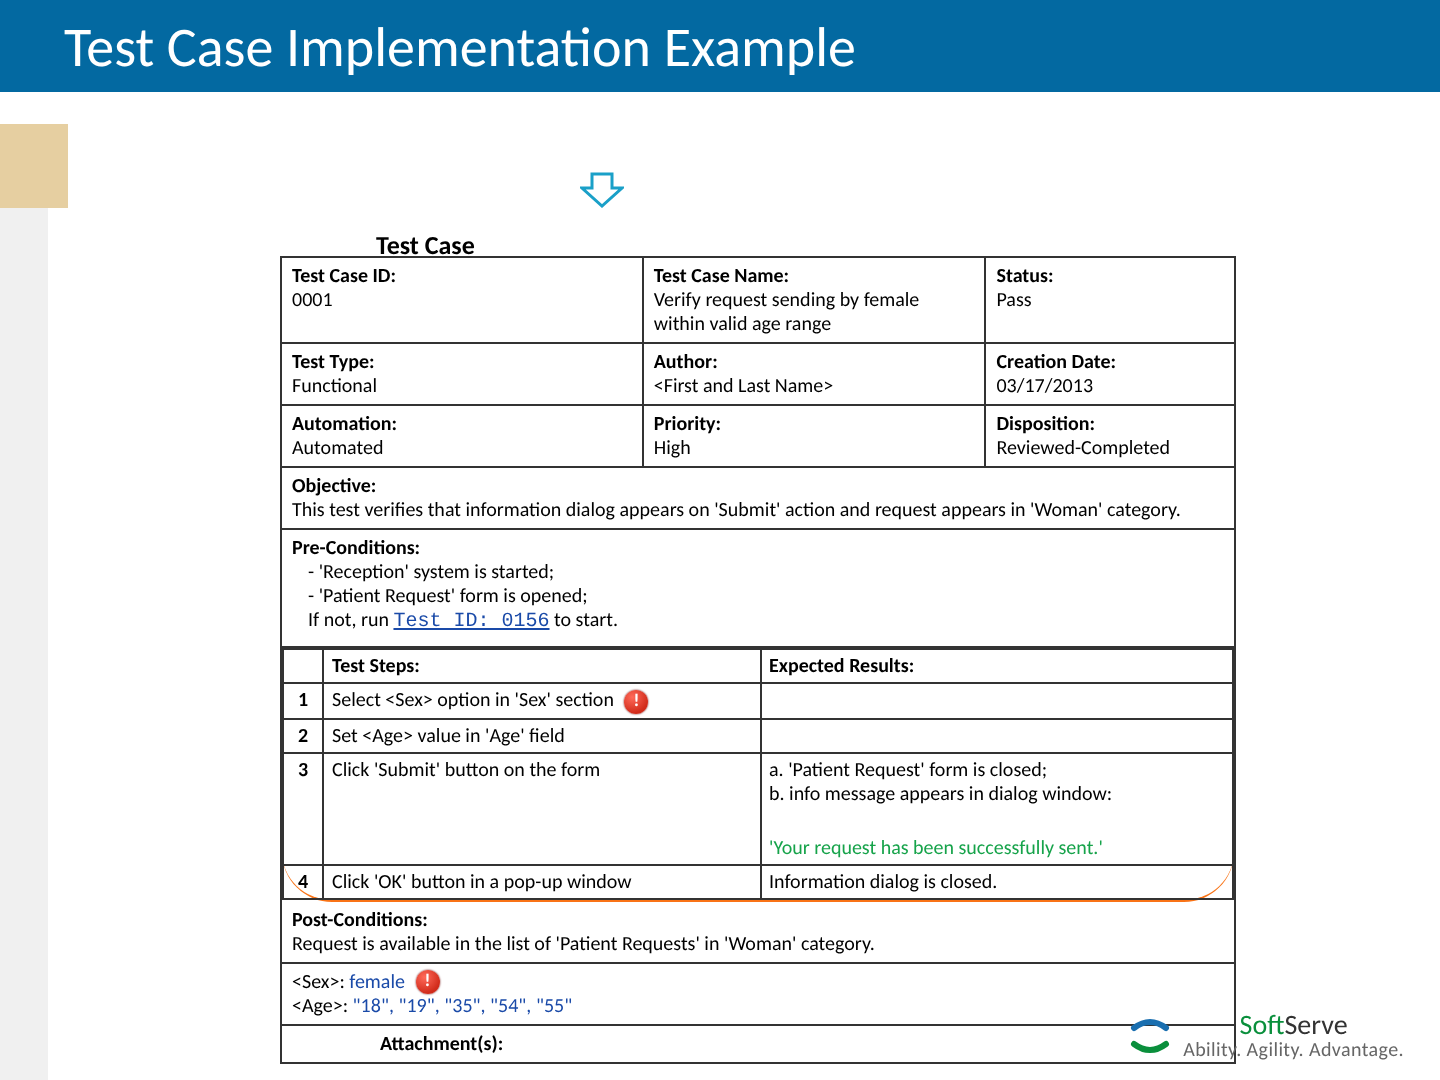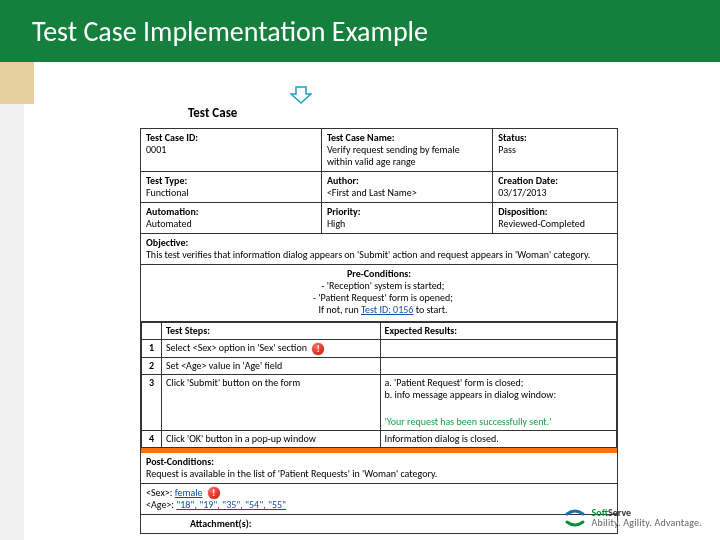--- a/index.html
+++ b/index.html
@@ -5,22 +5,22 @@
   * { box-sizing: border-box; margin: 0; padding: 0; }
   body {
     width: 720px;
     height: 540px;
     font-family: Calibri, Arial, sans-serif;
     background: #fff;
     position: relative;
     overflow: hidden;
   }
   .titlebar {
-    background: #15803d;
-    height: 62px;
+    background: #0369a1;
+    height: 46px;
     display: flex;
     align-items: center;
     padding-left: 32px;
   }
   .titlebar span {
     color: #fff;
     font-size: 28px;
     font-weight: 300;
   }
   .accent {
@@ -41,21 +41,21 @@
   }
   .arrow {
     position: absolute;
     top: 86px;
     left: 290px;
     width: 0; height: 0;
   }
   .arrow svg { display:block; }
   .tclabel {
     position: absolute;
-    top: 105px;
+    top: 116px;
     left: 188px;
     font-weight: 700;
     font-size: 13px;
   }
   .tcbox {
     position: absolute;
     top: 128px;
     left: 140px;
     width: 478px;
     border: 1px solid #333;
@@ -66,42 +66,43 @@
   .row { display: flex; border-bottom: 1px solid #333; }
   .row:last-child { border-bottom: none; margin-left: 44px; }
   .cell { border-right: 1px solid #333; padding: 3px 5px 3px 5px; }
   .cell:last-child { border-right: none; }
   .lbl { font-weight: 700; display:block; }
   .c3a { width: 38%; }
   .c3b { width: 36%; }
   .c3c { width: 26%; }
   .full { width: 100%; }
   .objective { padding: 3px 5px; }
-  .preconds { padding: 3px 5px 5px 5px; border-bottom:1px solid #333;text-align:center;}
+  .preconds { padding: 3px 5px 5px 5px; border-bottom:1px solid #333;}
   .preconds .ln { padding-left: 8px; }
-  .link { color: #1a4aa8; text-decoration: underline; cursor:pointer; }
+  .link { color: #1a4aa8; text-decoration: underline; cursor:pointer;font-family:Liberation Mono, monospace; }
   .steps {
-    border-bottom:5px solid #f97316;
+    border-bottom:1px solid #f97316;
+    border-radius:25px;
   }
   .steps table {
     border-collapse: collapse;
     width: 100%;
   }
   .steps th, .steps td {
     border: 1px solid #333;
     padding: 2px 4px;
     text-align: left;
     vertical-align: top;
     font-size: 10px;
   }
   .steps th { font-weight: 700; }
   .steps .numcol { width: 20px; text-align:center; font-weight:700;}
   .steps .stepcol { width: 46%; }
   .green { color: #16a34a; margin-top: 15px; }
-  .blue { color: #1a4aa8; text-decoration: underline; }
+  .blue { color: #1a4aa8; }
   .bang {
     display:inline-block;
     width:12px;height:12px;
     border-radius:50%;
     background: radial-gradient(circle at 35% 30%, #ff6a5a, #d12b1a 70%);
     color:#fff;
     font-weight:700;
     font-size:9px;
     line-height:12px;
     text-align:center;
@@ -112,21 +113,21 @@
   .logo {
     position:absolute;
     right:18px;
     bottom:10px;
     display:flex;
     align-items:center;
     gap:5px;
   }
   .logo .mark svg{display:block;}
   .logo .txt { line-height:1; }
-  .logo .brand { font-weight:700; font-size:10px; color:#333;}
+  .logo .brand { font-weight:400; font-size:14px; color:#333;text-align:center;}
   .logo .brand .soft{color:#0a8f3c;}
   .logo .tag { font-size:10px; color:#666; letter-spacing:0.2px;}
   .steps tr.hdr th:first-child{border-left:1px solid #333;}
 </style>
 </head>
 <body>
 
 <div class="titlebar">
   <span>Test Case Implementation Example</span>
 </div>

